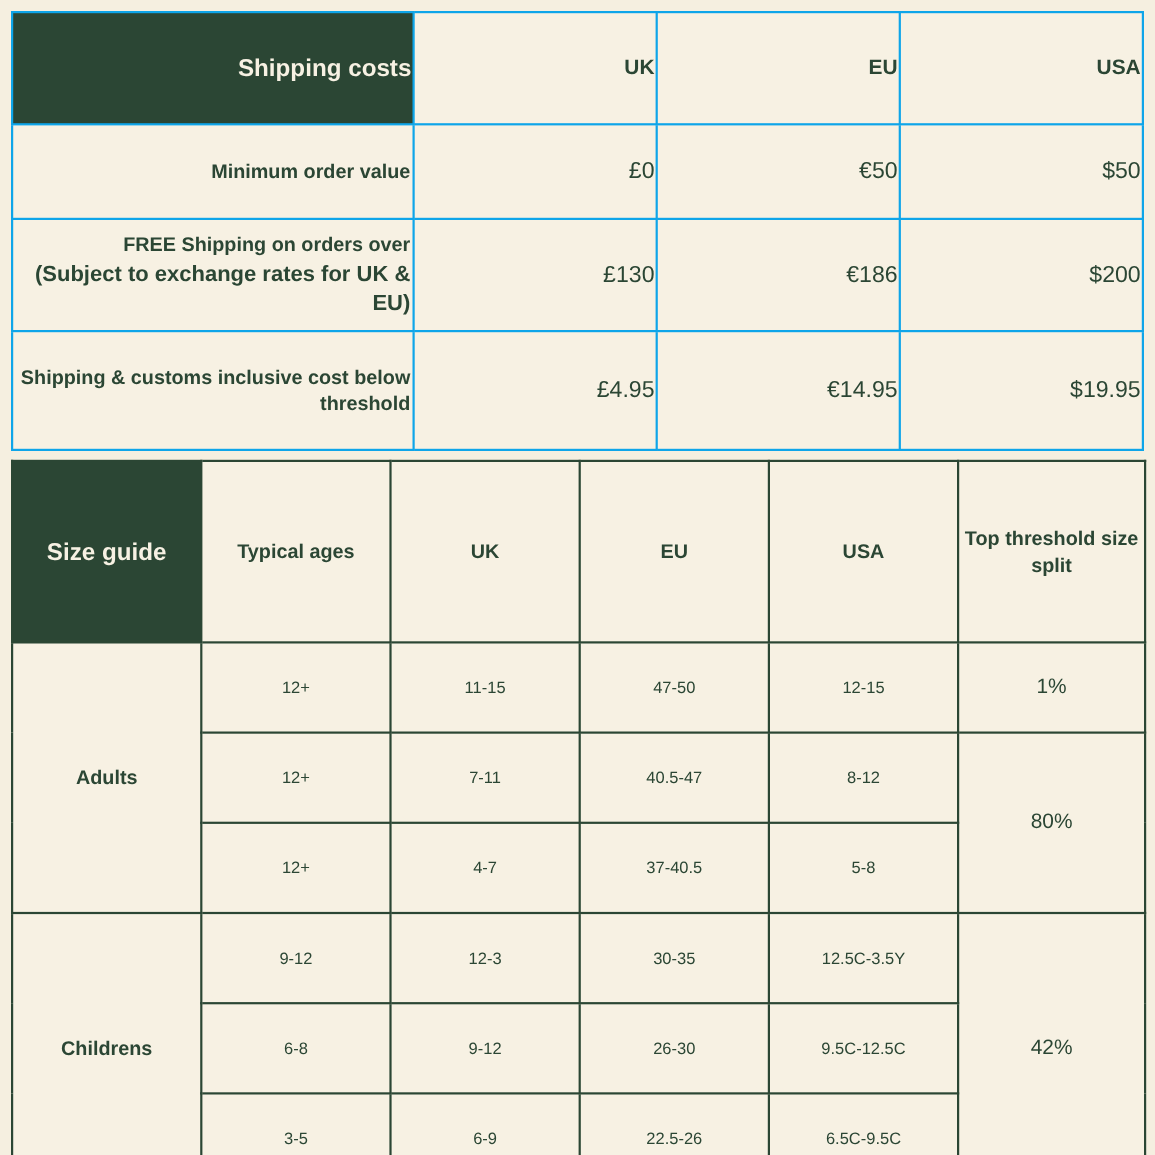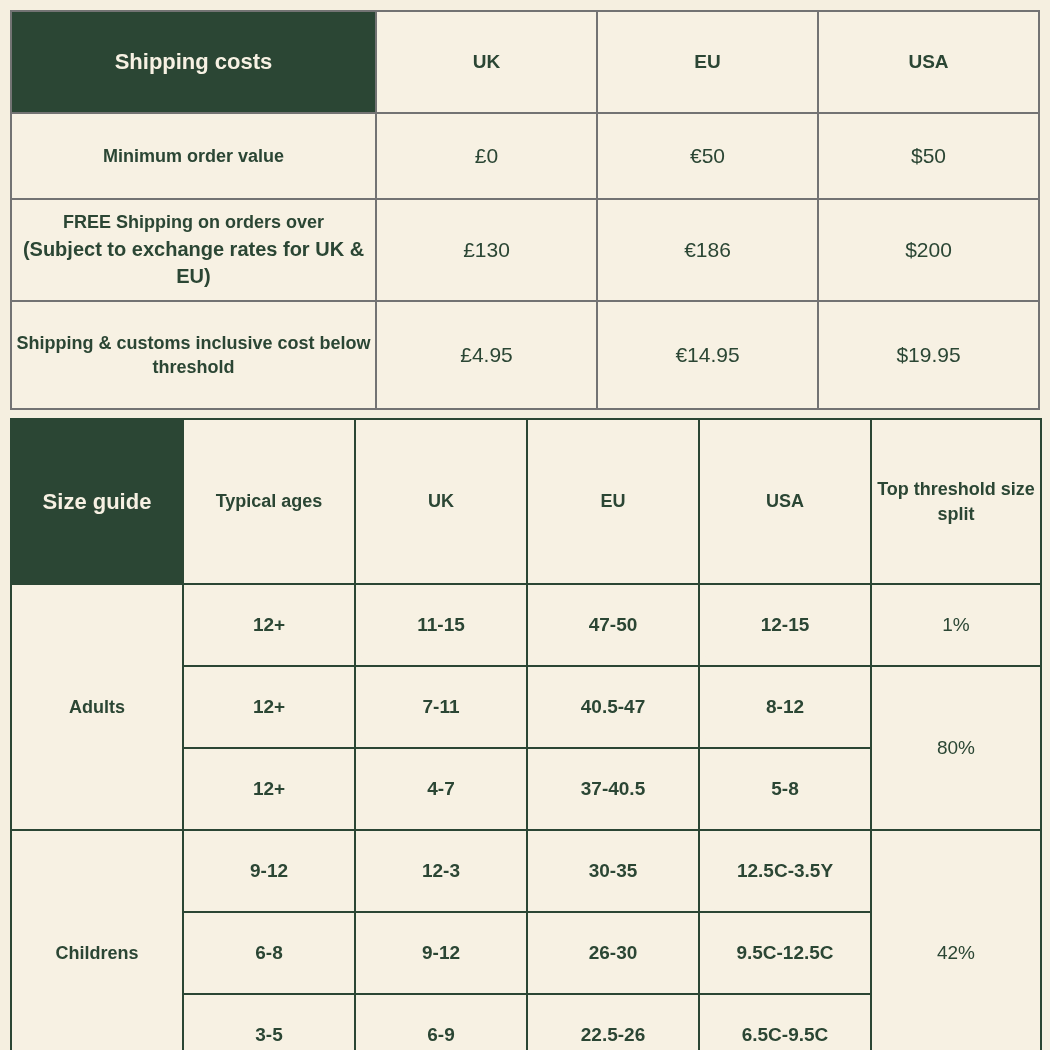--- a/index.html
+++ b/index.html
@@ -25,22 +25,22 @@
   table {
     border-collapse: collapse;
     table-layout: fixed;
     width: 1030px;
     background: #f7f1e3;
   }
 
   
   .shipping-table td,
   .shipping-table th {
-    border: 2px solid #737373;
-    text-align: center;
+    border: 2px solid #0ea5e9;
+    text-align: right;
     vertical-align: middle;
     background: #f7f1e3;
     color: #2b4634;
     margin-left: 32px;
   }
   .shipping-table .corner-head {
     background: #2b4634;
     color: #f7f1e3;
     font-size: 22px;
     font-weight: bold;
@@ -96,22 +96,22 @@
   .size-table .col-head {
     font-size: 18px;
     font-weight: bold;
     line-height: 1.4;
   }
   .size-table .grp {
     font-size: 18px;
     font-weight: bold;
   }
   .size-table .val {
-    font-size: 19px;
-    font-weight: bold;
+    font-size: 15px;
+    font-weight: normal;
     border-radius: 27px;
   }
   .size-table .split {
     font-size: 19px;
     font-weight: normal;
   }
   .sg-head-row { height: 165px; }
   .sg-row { height: 82px; }
 
   .sc-group { width: 172px; }

